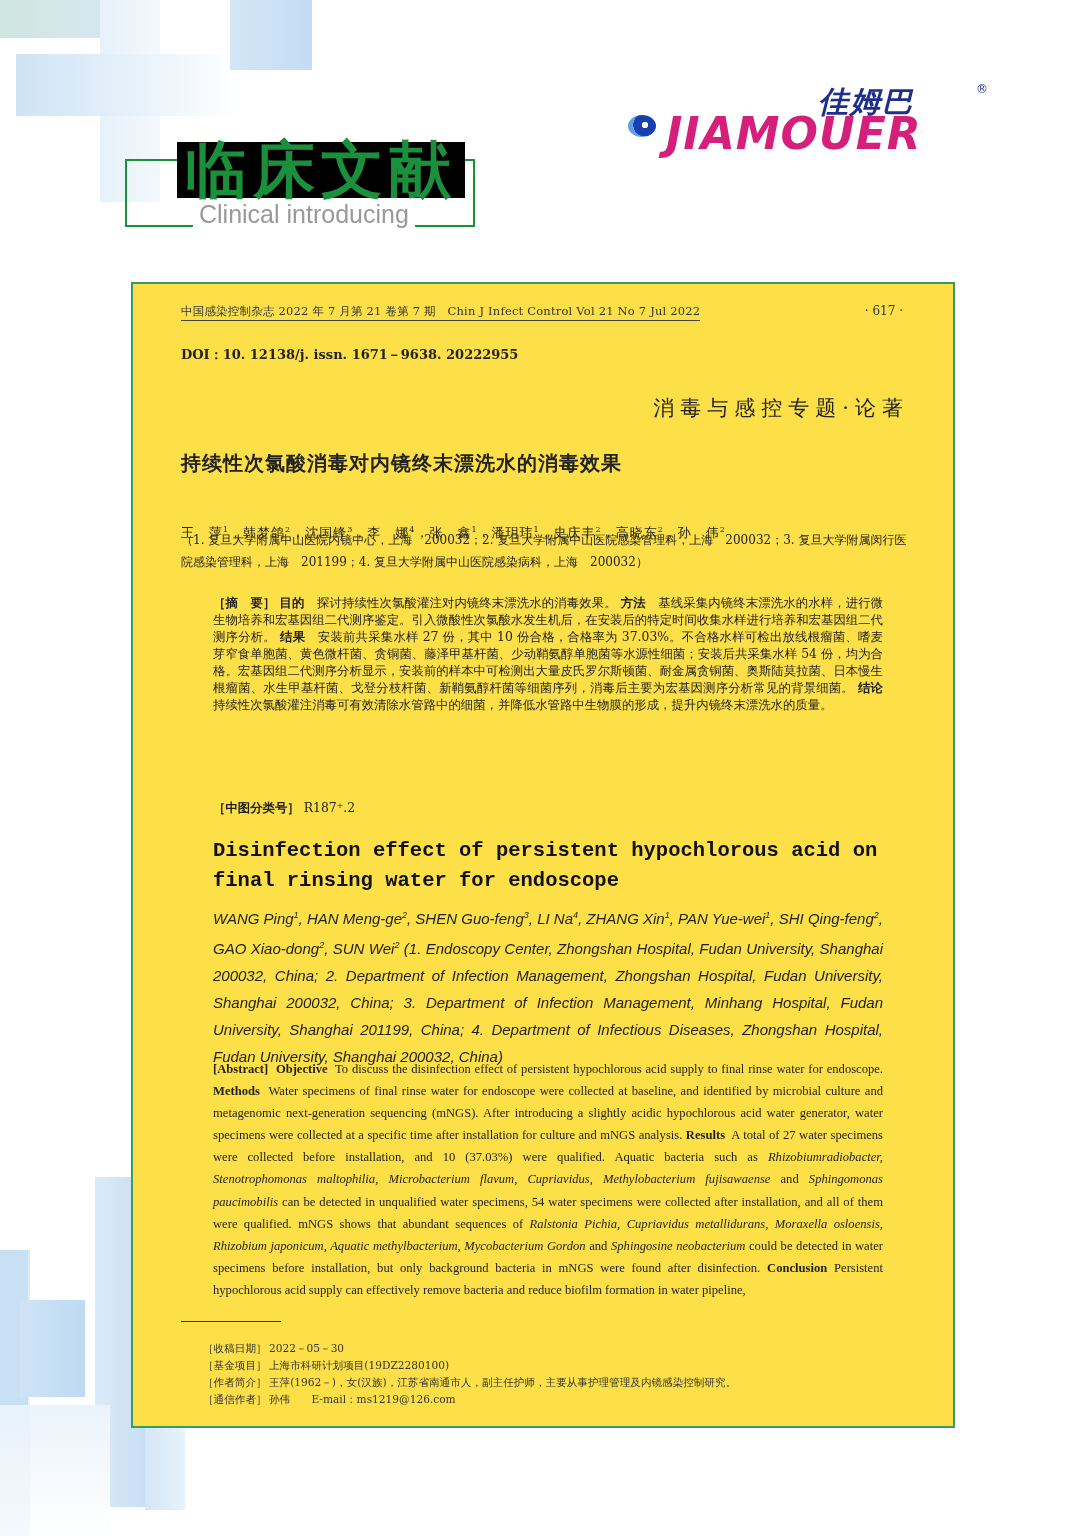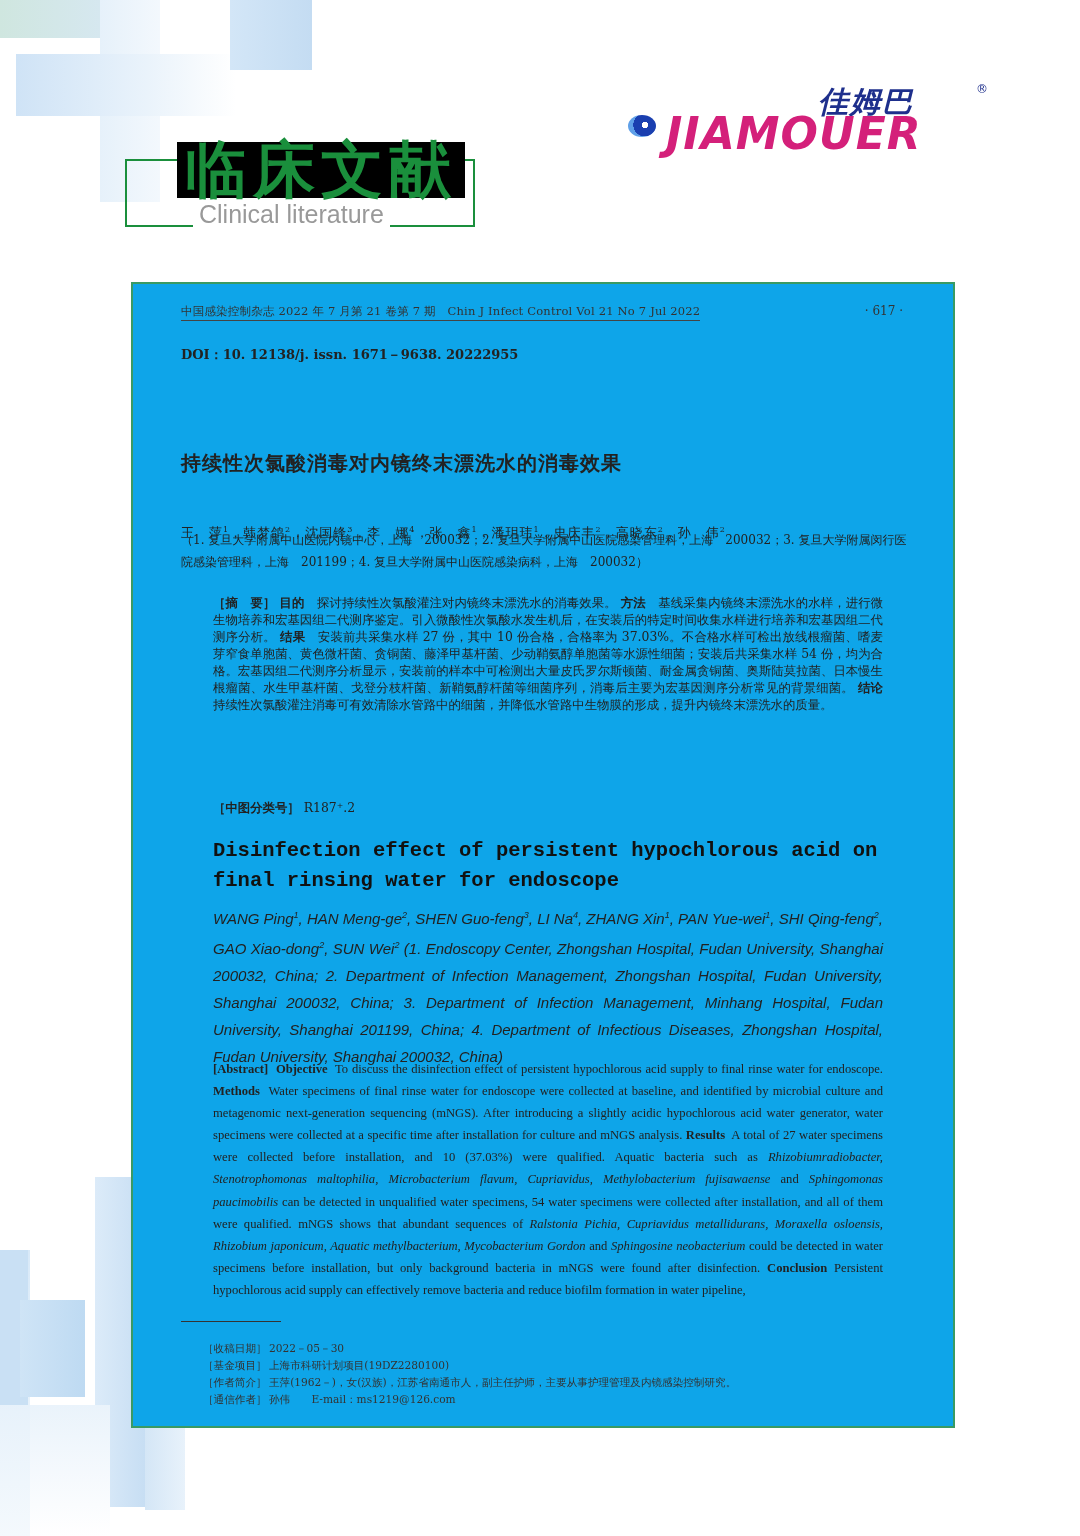--- a/index.html
+++ b/index.html
@@ -27,21 +27,21 @@
   .banner-sub { position:absolute; left:68px; top:48px; background:#fff; padding:0 6px;
     font-family:"Liberation Sans", sans-serif; font-size:25px; color:#999; line-height:28px; }
 
   .brand { position:absolute; left:628px; top:82px; width:370px; height:66px; }
   .brand-cn { position:absolute; left:190px; top:0; font-family:"DejaVu Sans", sans-serif; font-weight:bold; font-style:italic; font-size:30px; color:#1e2f8c; letter-spacing:2px; }
   .brand-reg { position:absolute; left:348px; top:0px; font-size:12px; color:#1e2f8c; font-family:"DejaVu Sans", sans-serif; }
   .brand-swirl { position:absolute; left:0; top:33px; width:28px; height:22px; border-radius:50%;
     background:radial-gradient(circle at 60% 45%, #ffffff 0 15%, #1a3fb0 16% 55%, #5fa0e8 56% 100%); }
   .brand-en { position:absolute; left:38px; top:26px; font-family:"DejaVu Sans", sans-serif; font-weight:bold; font-style:italic; font-size:44px; color:#d4207a; letter-spacing:1px; }
 
-  .page-frame { position:absolute; left:131px; top:282px; width:820px; height:1142px; border:2px solid #3a9a63; background:#0ea5e9; }
+  .page-frame { position:absolute; left:131px; top:282px; width:820px; height:1142px; border:2px solid #3a9a63; background:#fde047; }
   .running-head { position:absolute; left:48px; top:20px; font-size:11.5px; color:#333; border-bottom:1px solid #444; padding-bottom:1px; letter-spacing:0.2px; }
   .page-no { position:absolute; right:50px; top:20px; font-size:12px; color:#333; }
   .doi { position:absolute; left:48px; top:62px; font-size:13px; font-weight:bold; color:#222; }
   .column-label { position:absolute; right:44px; top:110px; font-size:21px; color:#222; letter-spacing:6px; }
   .cn-title { position:absolute; left:48px; top:166px; font-family:"DejaVu Sans", sans-serif; font-size:20px; font-weight:bold; color:#222; letter-spacing:1px; }
   .cn-authors { position:absolute; left:48px; top:240px; font-size:13px; color:#222; letter-spacing:1px; }
   .cn-authors sup { font-size:8px; }
   .cn-aff { position:absolute; left:48px; top:245px; width:730px; font-size:12px; line-height:22px; color:#222; }
 
   .abs-cn { position:absolute; left:80px; top:310px; width:670px; font-size:12.4px; line-height:17px; color:#222; text-align:justify; }
@@ -70,34 +70,35 @@
 <div class="deco d5"></div>
 <div class="deco d6"></div>
 <div class="deco d7"></div>
 <div class="deco d8"></div>
 <div class="deco d9"></div>
 <div class="deco d10"></div>
 
 <div class="section-banner">
   <div class="banner-frame"></div>
   <div class="banner-title">临床文献</div>
-  <div class="banner-sub">Clinical literature</div>
+  <div class="banner-sub">Clinical introducing</div>
 </div>
 
 <div class="brand">
   <span class="brand-cn">佳姆巴</span>
   <span class="brand-reg">®</span>
   <span class="brand-swirl"></span>
   <span class="brand-en">JIAMOUER</span>
 </div>
 
 <div class="page-frame">
   <div class="running-head">中国感染控制杂志 2022 年 7 月第 21 卷第 7 期　Chin J Infect Control Vol 21 No 7 Jul 2022</div>
   <div class="page-no">· 617 ·</div>
   <div class="doi">DOI：10. 12138/j. issn. 1671－9638. 20222955</div>
+  <div class="column-label">消毒与感控专题·论著</div>
   <div class="cn-title">持续性次氯酸消毒对内镜终末漂洗水的消毒效果</div>
 
   <div class="cn-authors">
     <span>王　萍</span><sup>1</sup>，<span>韩梦鸽</span><sup>2</sup>，<span>沈国锋</span><sup>3</sup>，<span>李　娜</span><sup>4</sup>，<span>张　鑫</span><sup>1</sup>，<span>潘玥玮</span><sup>1</sup>，<span>史庆丰</span><sup>2</sup>，<span>高晓东</span><sup>2</sup>，<span>孙　伟</span><sup>2</sup>
   </div>
   <div class="cn-aff">（1. 复旦大学附属中山医院内镜中心，上海　200032；2. 复旦大学附属中山医院感染管理科，上海　200032；3. 复旦大学附属闵行医院感染管理科，上海　201199；4. 复旦大学附属中山医院感染病科，上海　200032）</div>
 
   <div class="abs-cn">
     <b>［摘　要］</b>
     <b>目的</b>　<span>探讨持续性次氯酸灌注对内镜终末漂洗水的消毒效果。</span>

